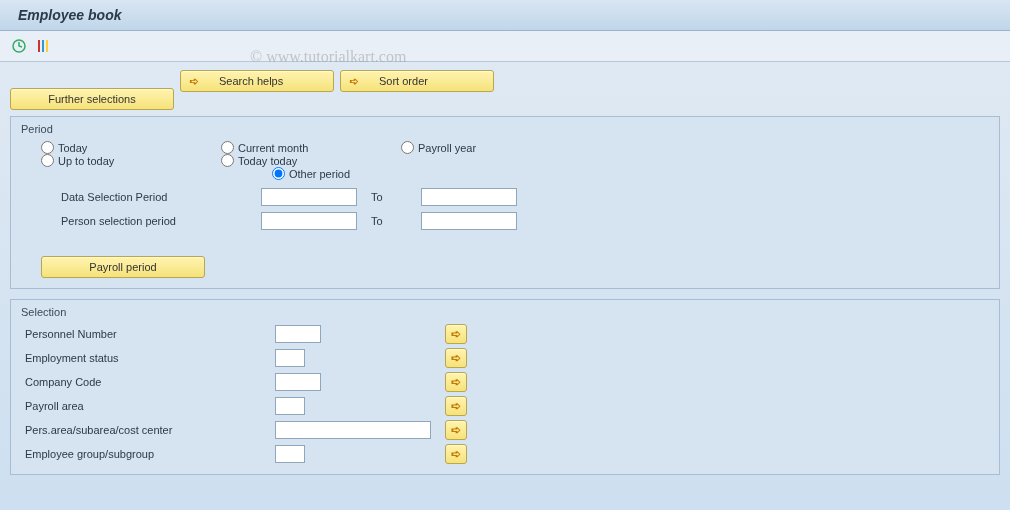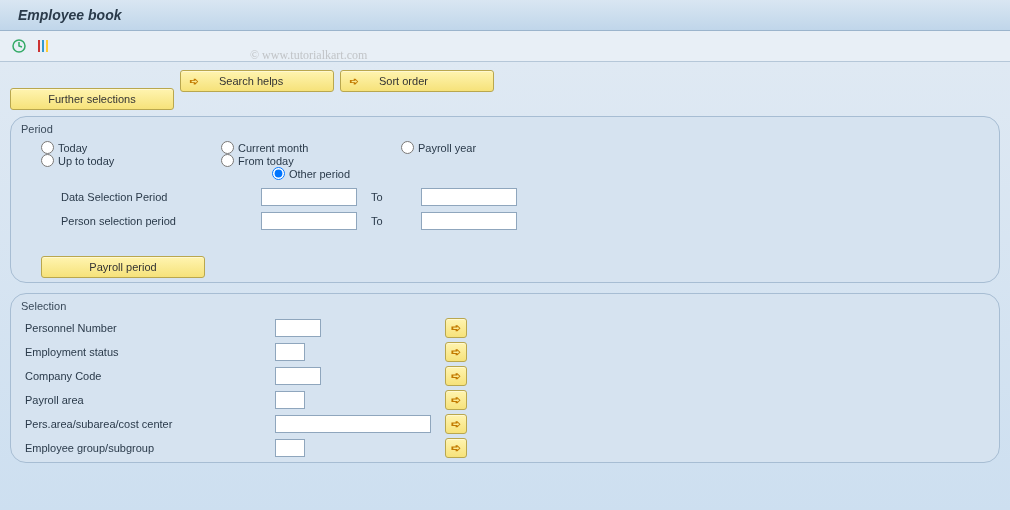--- a/index.html
+++ b/index.html
@@ -72,24 +72,24 @@
   .sap-btn.wide { width: 150px; margin-top: 18px; }
   .sap-btn.mid  { width: 140px; justify-content: flex-start; gap: 18px; }
   .sap-btn .arrow-right {
     width: 14px; height: 14px;
     display: inline-flex; align-items: center; justify-content: center;
     color: #c27a00;
     font-weight: bold;
   }
   .group {
     border: 1px solid #a7bdd3;
-    border-radius: 16px;
+    border-radius: 0;
     background: #d6e3f0;
     margin-bottom: 10px;
-    padding: 4px 10px 4px 10px;
+    padding: 4px 10px 10px 10px;
   }
   .group-title {
     font-size: 11px;
     color: #3a4a5a;
     margin: 2px 0 6px 0;
   }
   .radio-grid {
     display: grid;
     grid-template-columns: 180px 180px 180px;
     margin-left: 20px;
@@ -153,21 +153,21 @@
     box-shadow: inset 0 1px 0 #fff8d0;
     color: #c27a00;
     font-size: 12px;
     font-weight: bold;
   }
   .watermark {
     position: absolute;
     top: 48px;
     left: 250px;
     font-family: Georgia, serif;
-    font-size: 12px;
+    font-size: 16px;
     color: rgba(160,160,160,0.55);
     pointer-events: none;
   }
 </style>
 </head>
 <body>
 
 <div class="title-bar">
   <span>Employee book</span>
 </div>
@@ -222,21 +222,21 @@
         <input type="radio" name="period" style="">
         <span>Payroll year</span>
       </label>
 
       <label class="radio-item">
         <input type="radio" name="period" style="">
         <span>Up to today</span>
       </label>
       <label class="radio-item">
         <input type="radio" name="period" style="">
-        <span>From today</span>
+        <span>Today today</span>
       </label>
       <div></div>
 
       <label class="radio-item" style="grid-column: 1 / span 3; justify-content: center;">
         <input type="radio" name="period" checked="" style="">
         <span>Other period</span>
       </label>
     </div>
 
     <div class="period-inputs">

